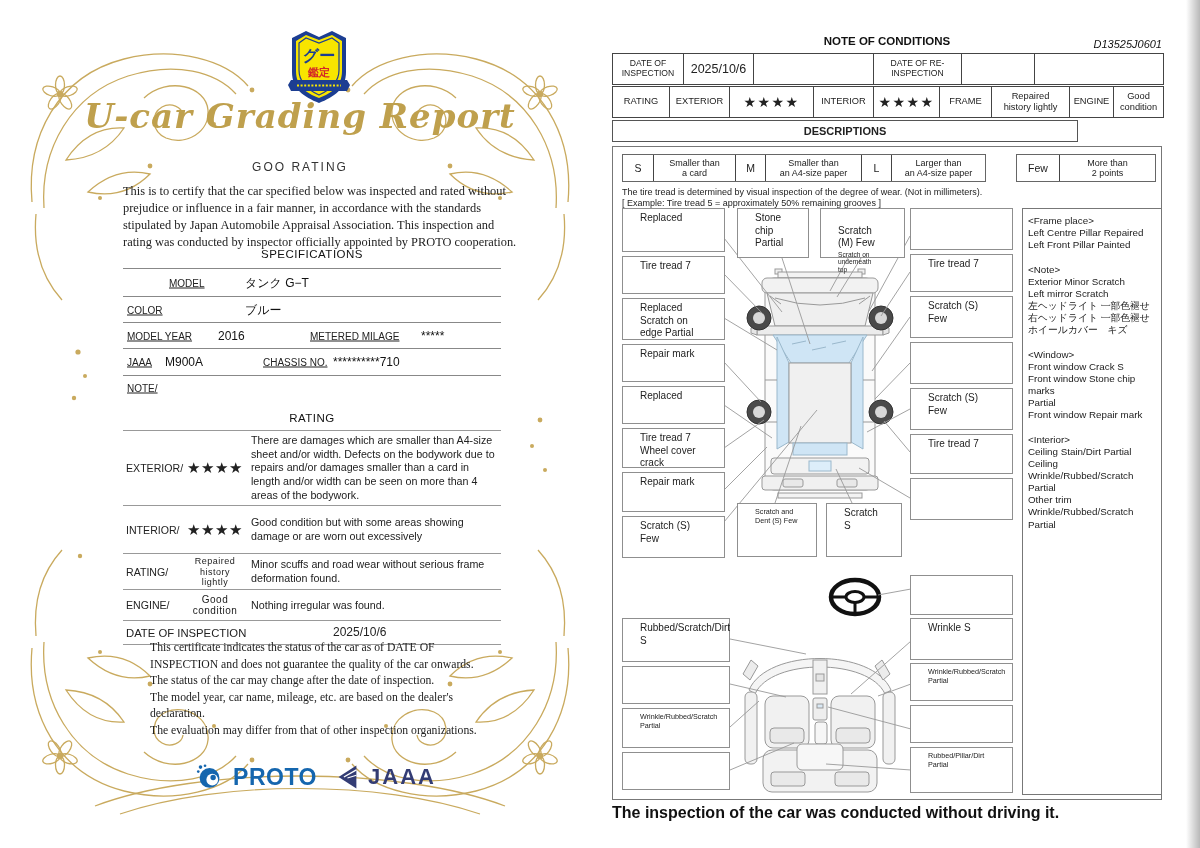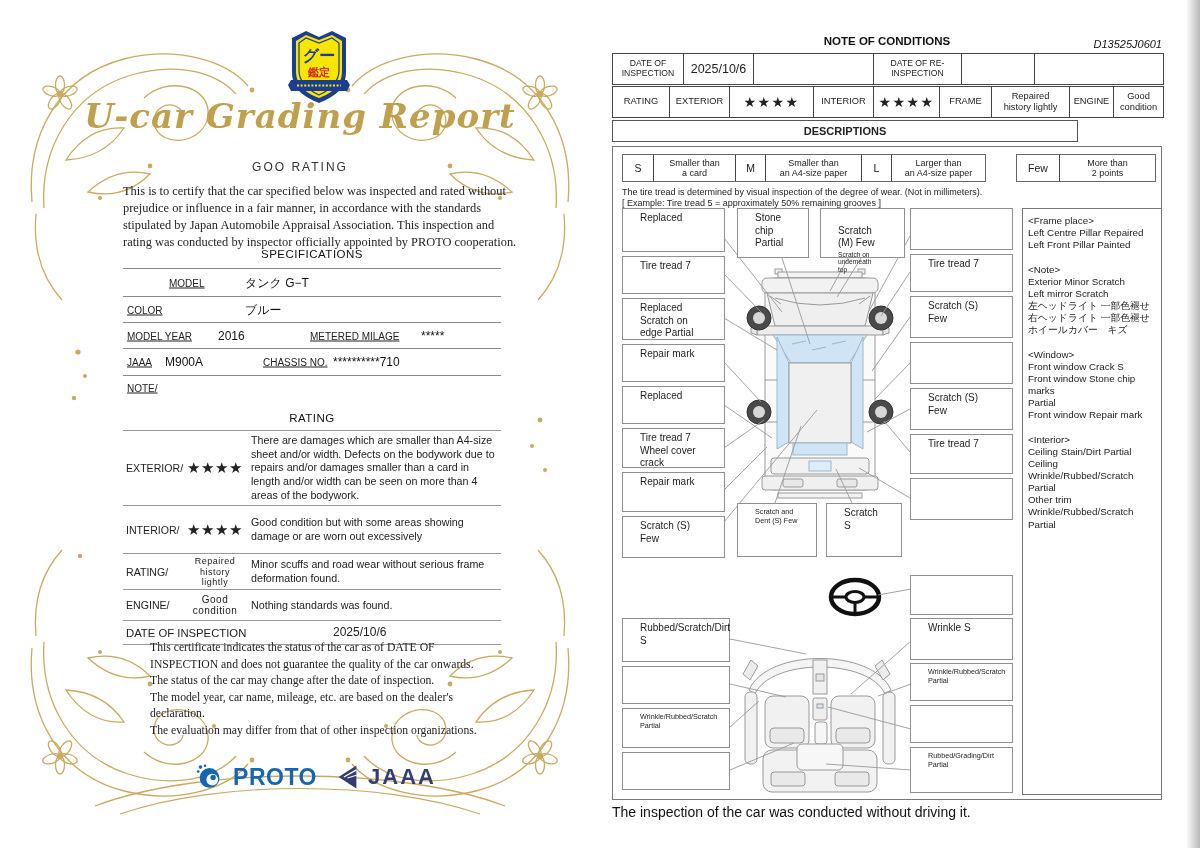--- a/index.html
+++ b/index.html
@@ -50,21 +50,21 @@
   .lg{display:flex;border:1px solid #666;height:28px;box-sizing:border-box;}
   .lg .td{font-size:10.5px;}
   .lg .td.d{font-size:9px;line-height:1.15;}
   .note9{font-size:9px;color:#222;}
   .box{position:absolute;border:1px solid #8f8f8f;background:#fff;font-size:10px;
        color:#222;padding:3px 17px;box-sizing:border-box;white-space:pre-line;line-height:1.25;}
   .box.small{font-size:7.2px;}
   .box .sub{display:block;font-size:6.6px;line-height:1.2;margin-top:1px;}
   #sidebar{left:1022px;top:208px;width:140px;height:587px;border:1px solid #777;
     box-sizing:border-box;padding:6px 5px;font-size:9.8px;line-height:1.24;color:#222;}
-  #rp-foot{left:612px;top:804px;width:550px;font-size:14px;color:#111;}
+  #rp-foot{left:612px;top:804px;width:550px;font-size:16px;color:#111;font-weight:bold;}
   #edge-shadow{right:0;top:0;width:14px;height:848px;
     background:linear-gradient(to right,rgba(0,0,0,0),rgba(0,0,0,.28));}
 </style>
 </head>
 <body>
 
 <div id="page">
 
   <div class="abs" style="left:0;top:0;width:600px;height:836px;">
 
@@ -164,21 +164,21 @@
         <span class="rt">Good condition but with some areas showing damage or are worn out excessively</span>
       </div>
       <div class="rate-row" style="min-height:35px">
         <span class="rl">RATING/</span>
         <span class="rg txt">Repaired history lightly</span>
         <span class="rt">Minor scuffs and road wear without serious frame deformation found.</span>
       </div>
       <div class="rate-row" style="min-height:30px">
         <span class="rl">ENGINE/</span>
         <span class="rg txt" style="font-size:10px">Good condition</span>
-        <span class="rt">Nothing standards was found.</span>
+        <span class="rt">Nothing irregular was found.</span>
       </div>
       <div class="rate-row" style="min-height:23px">
         <span class="rl" style="width:150px;font-size:11.3px">DATE OF INSPECTION</span>
         <span class="rt" style="padding-left:60px;font-size:12px">2025/10/6</span>
       </div>
     </div>
 
     <div class="abs pre" id="lp-disc">This certificate indicates the status of the car as of DATE OF INSPECTION and does not guarantee the quality of the car onwards.
 The status of the car may change after the date of inspection.
 The model year, car name, mileage, etc. are based on the dealer's declaration.
@@ -391,21 +391,21 @@
 
   <div class="box" style="left:622px;top:618px;width:108px;height:44px">Rubbed/Scratch/Dirt S</div>
   <div class="box" style="left:622px;top:666px;width:108px;height:38px"></div>
   <div class="box small" style="left:622px;top:708px;width:108px;height:40px">Wrinkle/Rubbed/Scratch Partial</div>
   <div class="box" style="left:622px;top:752px;width:108px;height:38px"></div>
 
   <div class="box" style="left:910px;top:575px;width:103px;height:40px"></div>
   <div class="box" style="left:910px;top:618px;width:103px;height:42px">Wrinkle S</div>
   <div class="box small" style="left:910px;top:663px;width:103px;height:38px">Wrinkle/Rubbed/Scratch Partial</div>
   <div class="box" style="left:910px;top:705px;width:103px;height:38px"></div>
-  <div class="box small" style="left:910px;top:747px;width:103px;height:46px">Rubbed/Grading/Dirt Partial</div>
+  <div class="box small" style="left:910px;top:747px;width:103px;height:46px">Rubbed/Pillar/Dirt Partial</div>
 
   <div class="abs pre" id="sidebar">&lt;Frame place&gt;
 Left Centre Pillar Repaired
 Left Front Pillar Painted
 
 &lt;Note&gt;
 Exterior Minor Scratch
 Left mirror Scratch
 左ヘッドライト 一部色褪せ
 右ヘッドライト 一部色褪せ

